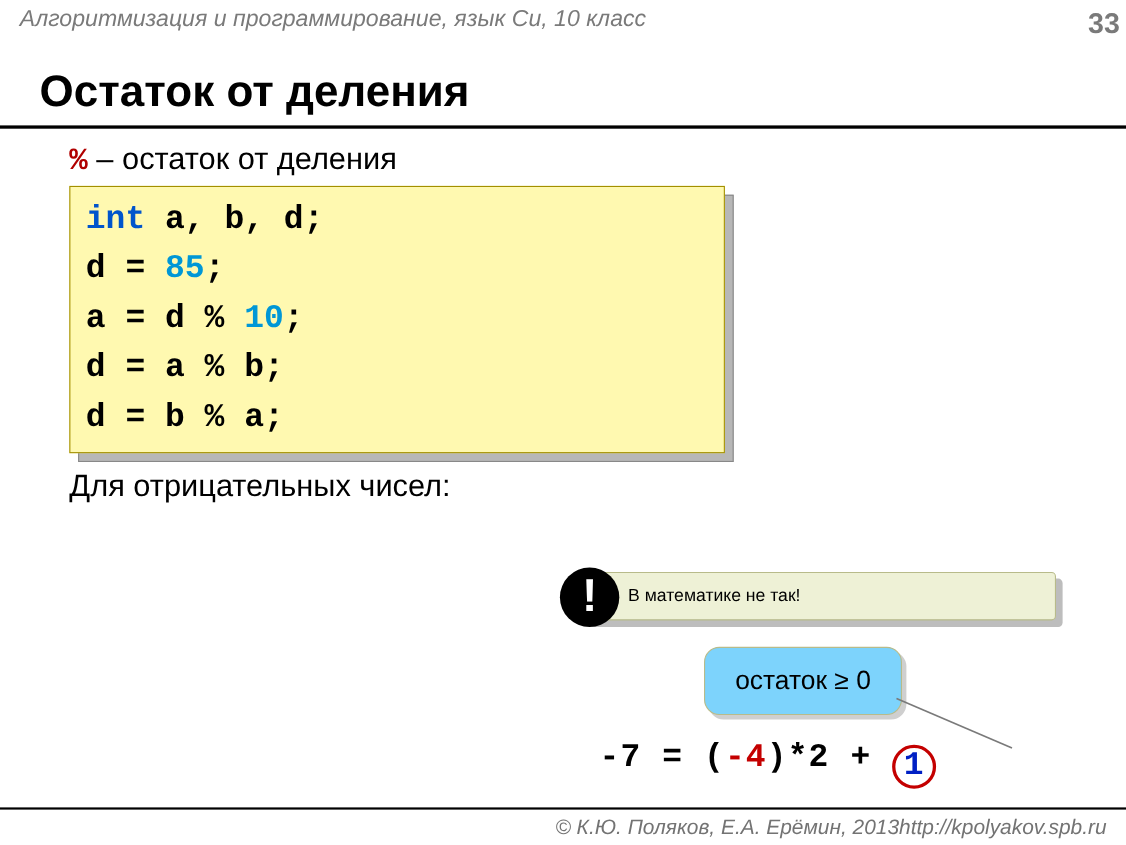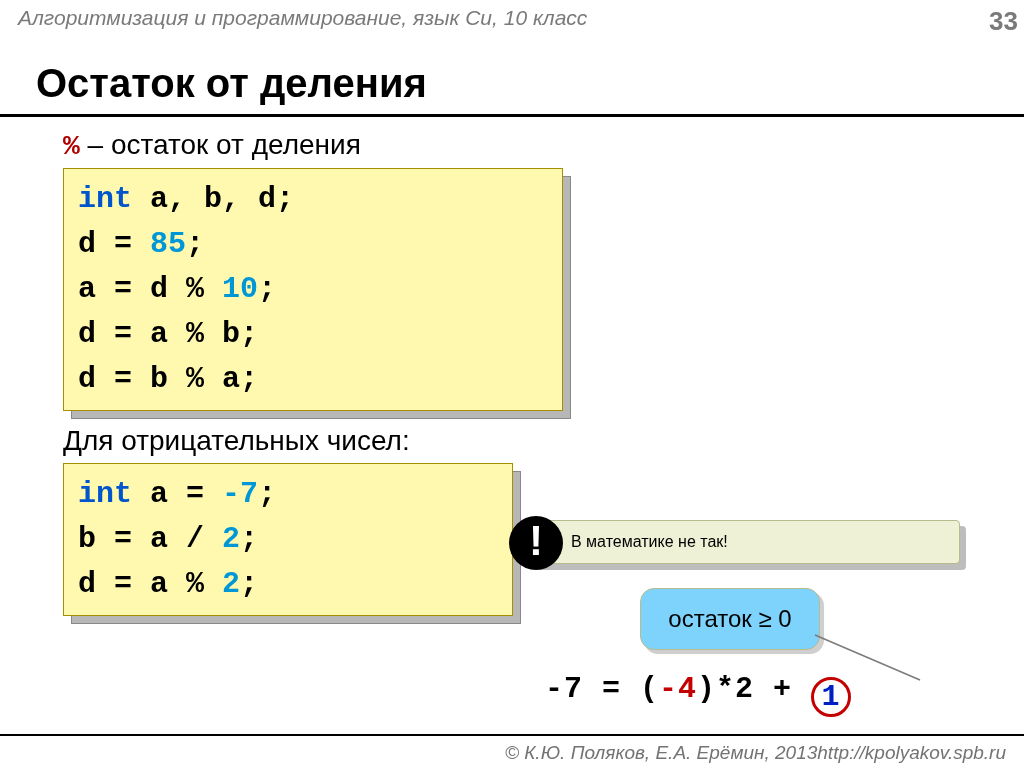--- a/index.html
+++ b/index.html
@@ -43,41 +43,33 @@
   </div>
 
   <h1 class="title">Остаток от деления</h1>
   <div class="under"></div>
 
   <div class="content">
     <p class="definition">
       <span class="pct">%</span><span> – остаток от деления</span>
     </p>
 
-    <div class="codebox" style="width:500px">
+    <div class="codebox" style="width:596px">
       <div class="shadow"></div>
       <div class="panel">
         <div><span class="kw">int</span><span> a, b, d;</span></div>
         <div><span>d = </span><span class="num">85</span><span>;</span></div>
         <div><span>a = d % </span><span class="num">10</span><span>;</span></div>
         <div><span>d = a % b;</span></div>
         <div><span>d = b % a;</span></div>
       </div>
     </div>
 
     <p class="subhead">Для отрицательных чисел:</p>
 
-    <div class="codebox" style="width:450px">
-      <div class="shadow"></div>
-      <div class="panel">
-        <div><span class="kw">int</span><span> a = </span><span class="num">-7</span><span>;</span></div>
-        <div><span>b = a / </span><span class="num">2</span><span>;</span></div>
-        <div><span>d = a % </span><span class="num">2</span><span>;</span></div>
-      </div>
-    </div>
   </div>
 
   <div class="banner-wrap">
     <div class="banner-shadow"></div>
     <div class="banner">
       <div class="bang">!</div>
       <span class="banner-text">В математике не так!</span>
     </div>
   </div>
 

